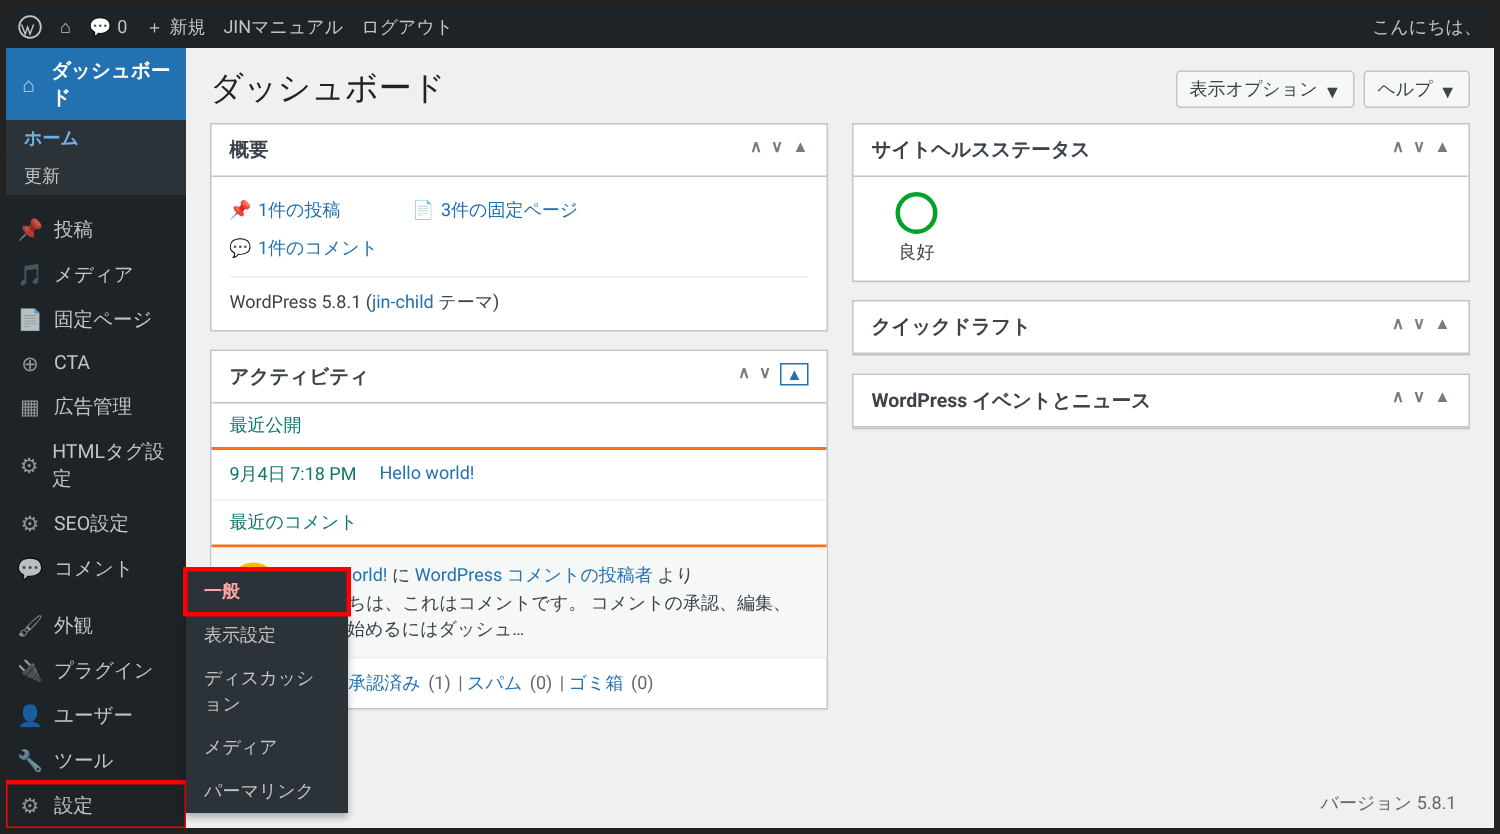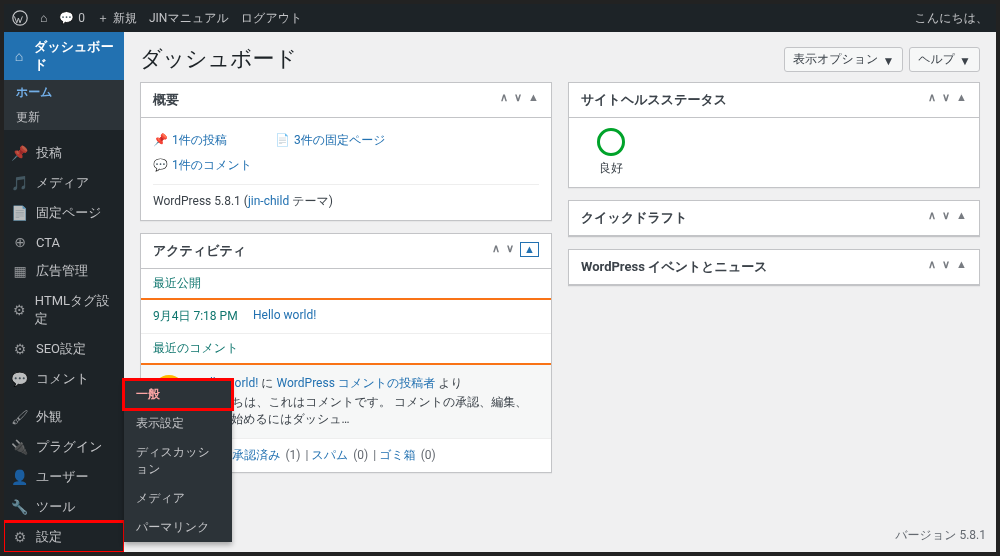--- a/index.html
+++ b/index.html
@@ -53,21 +53,21 @@
 .comment-box{background:#f6f7f7;padding:10px 12px;display:flex;gap:10px;font-size:12px}
 .avatar{width:32px;height:32px;background:#ffb900;border-radius:50%;flex-shrink:0;display:flex;align-items:center;justify-content:center}
 .mod-row{padding:8px 12px;font-size:12px;color:#646970;border-top:1px solid #eee}
 .mod-row span{margin:0 2px}
 
 .health{display:flex;gap:16px;align-items:flex-start}
 .health-ico{width:60px;text-align:center;flex-shrink:0}
 .health-circle{width:28px;height:28px;border:3px solid #00a32a;border-radius:50%;margin:0 auto 4px}
 .health-txt{font-size:12px;color:#3c434a;line-height:1.6}
 
-.footer{position:absolute;bottom:0;left:0;right:0;padding:8px 10px;font-size:12px;color:#646970;display:flex;background:#f0f0f1}
+.footer{position:absolute;bottom:0;left:0;right:0;padding:8px 25px;font-size:12px;color:#646970;display:flex;background:#f0f0f1}
 .footer .fv{margin-left:auto}
 </style>
 </head>
 <body>
 
 <div class="topbar">
   <div class="tb-left">
     <span class="tb-item">
         <svg class="wp-ico" viewBox="0 0 20 20" fill="#c3c4c7">
           <circle cx="10" cy="10" r="9" fill="none" stroke="#c3c4c7" stroke-width="1.5"></circle>

